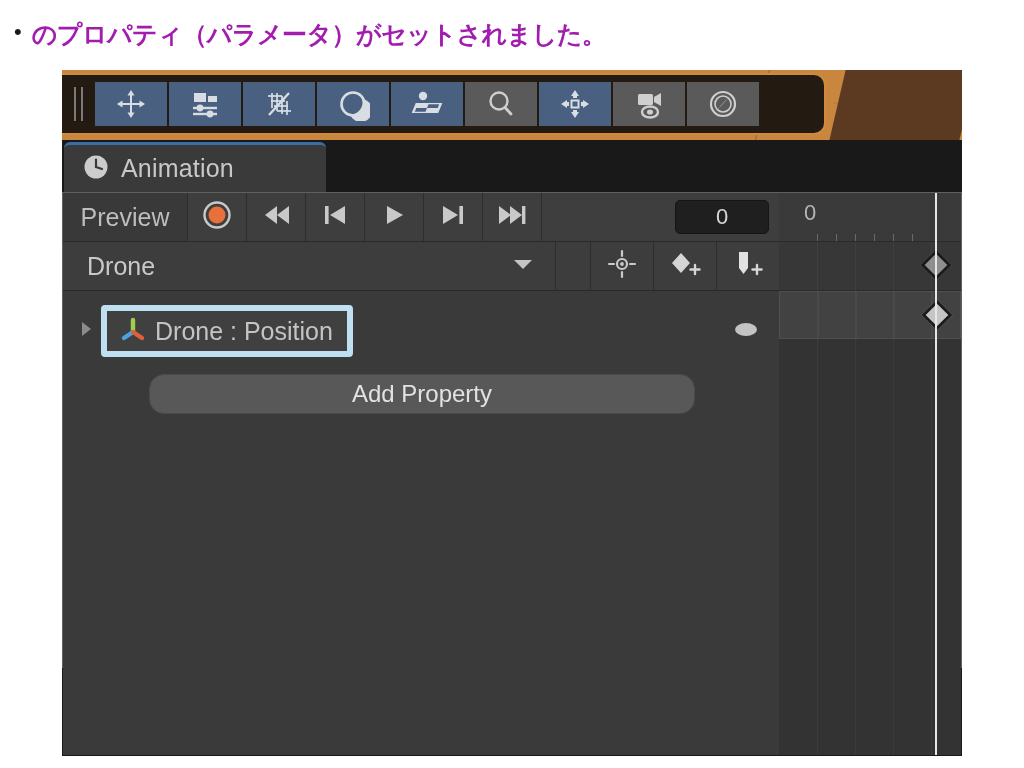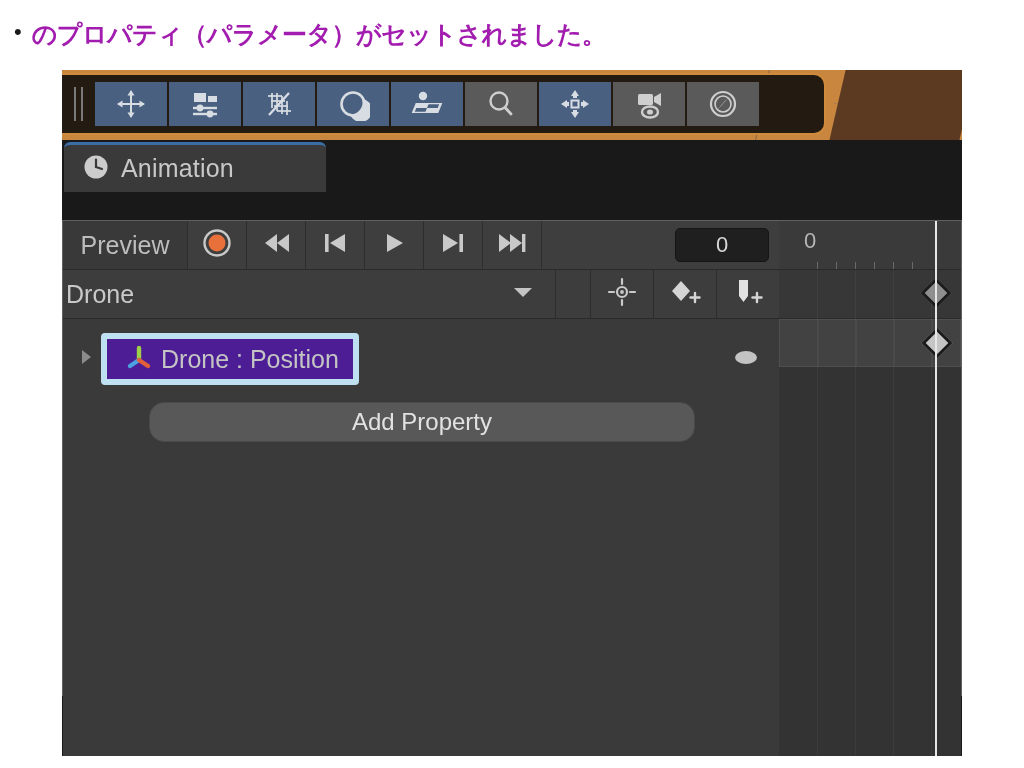--- a/index.html
+++ b/index.html
@@ -169,21 +169,20 @@
   }
 
   
   #panel {
     position: absolute;
     left: 0; top: 52px;
     width: 900px; height: 476px;
     background: #393939;
     border: 1px solid #606060;
     box-sizing: border-box;
-    margin-top: 28px;
   }
 
   
   #left-col {
     position: absolute;
     left: 0; top: 0;
     width: 716px; height: 562px;
     background: #393939;
   }
   
@@ -253,21 +252,21 @@
     width: 716px; height: 48px;
     background: #3d3d3d;
     display: flex;
     align-items: stretch;
     border-bottom: 1px solid #2a2a2a;
   }
   #clip-name {
     flex: 1;
     display: flex;
     align-items: center;
-    padding-left: 3px;
+    padding-left: 24px;
     color: #c9c9c9;
     font-size: 25px;
     cursor: pointer;
   }
   #clip-chevron {
     width: 64px;
     display: flex;
     align-items: center;
     justify-content: center;
     cursor: pointer;
@@ -311,25 +310,25 @@
     height: 52px;
     border: 3px solid #bfe0f0;
     border-radius: 4px;
     box-sizing: border-box;
     padding: 3px;
     background: #bfe0f0;
     cursor: pointer;
   }
   #prop-inner {
     height: 100%;
-    background: #4c1d95;
+    background: #404040;
     display: flex;
     align-items: center;
     gap: 9px;
-    padding: 0 14px 0 19px;
+    padding: 0 14px 0 13px;
     box-sizing: border-box;
   }
   #prop-label {
     color: #c4c4c4;
     font-size: 25px;
     white-space: nowrap;
   }
   #prop-dot {
     position: absolute;
     left: 672px;

